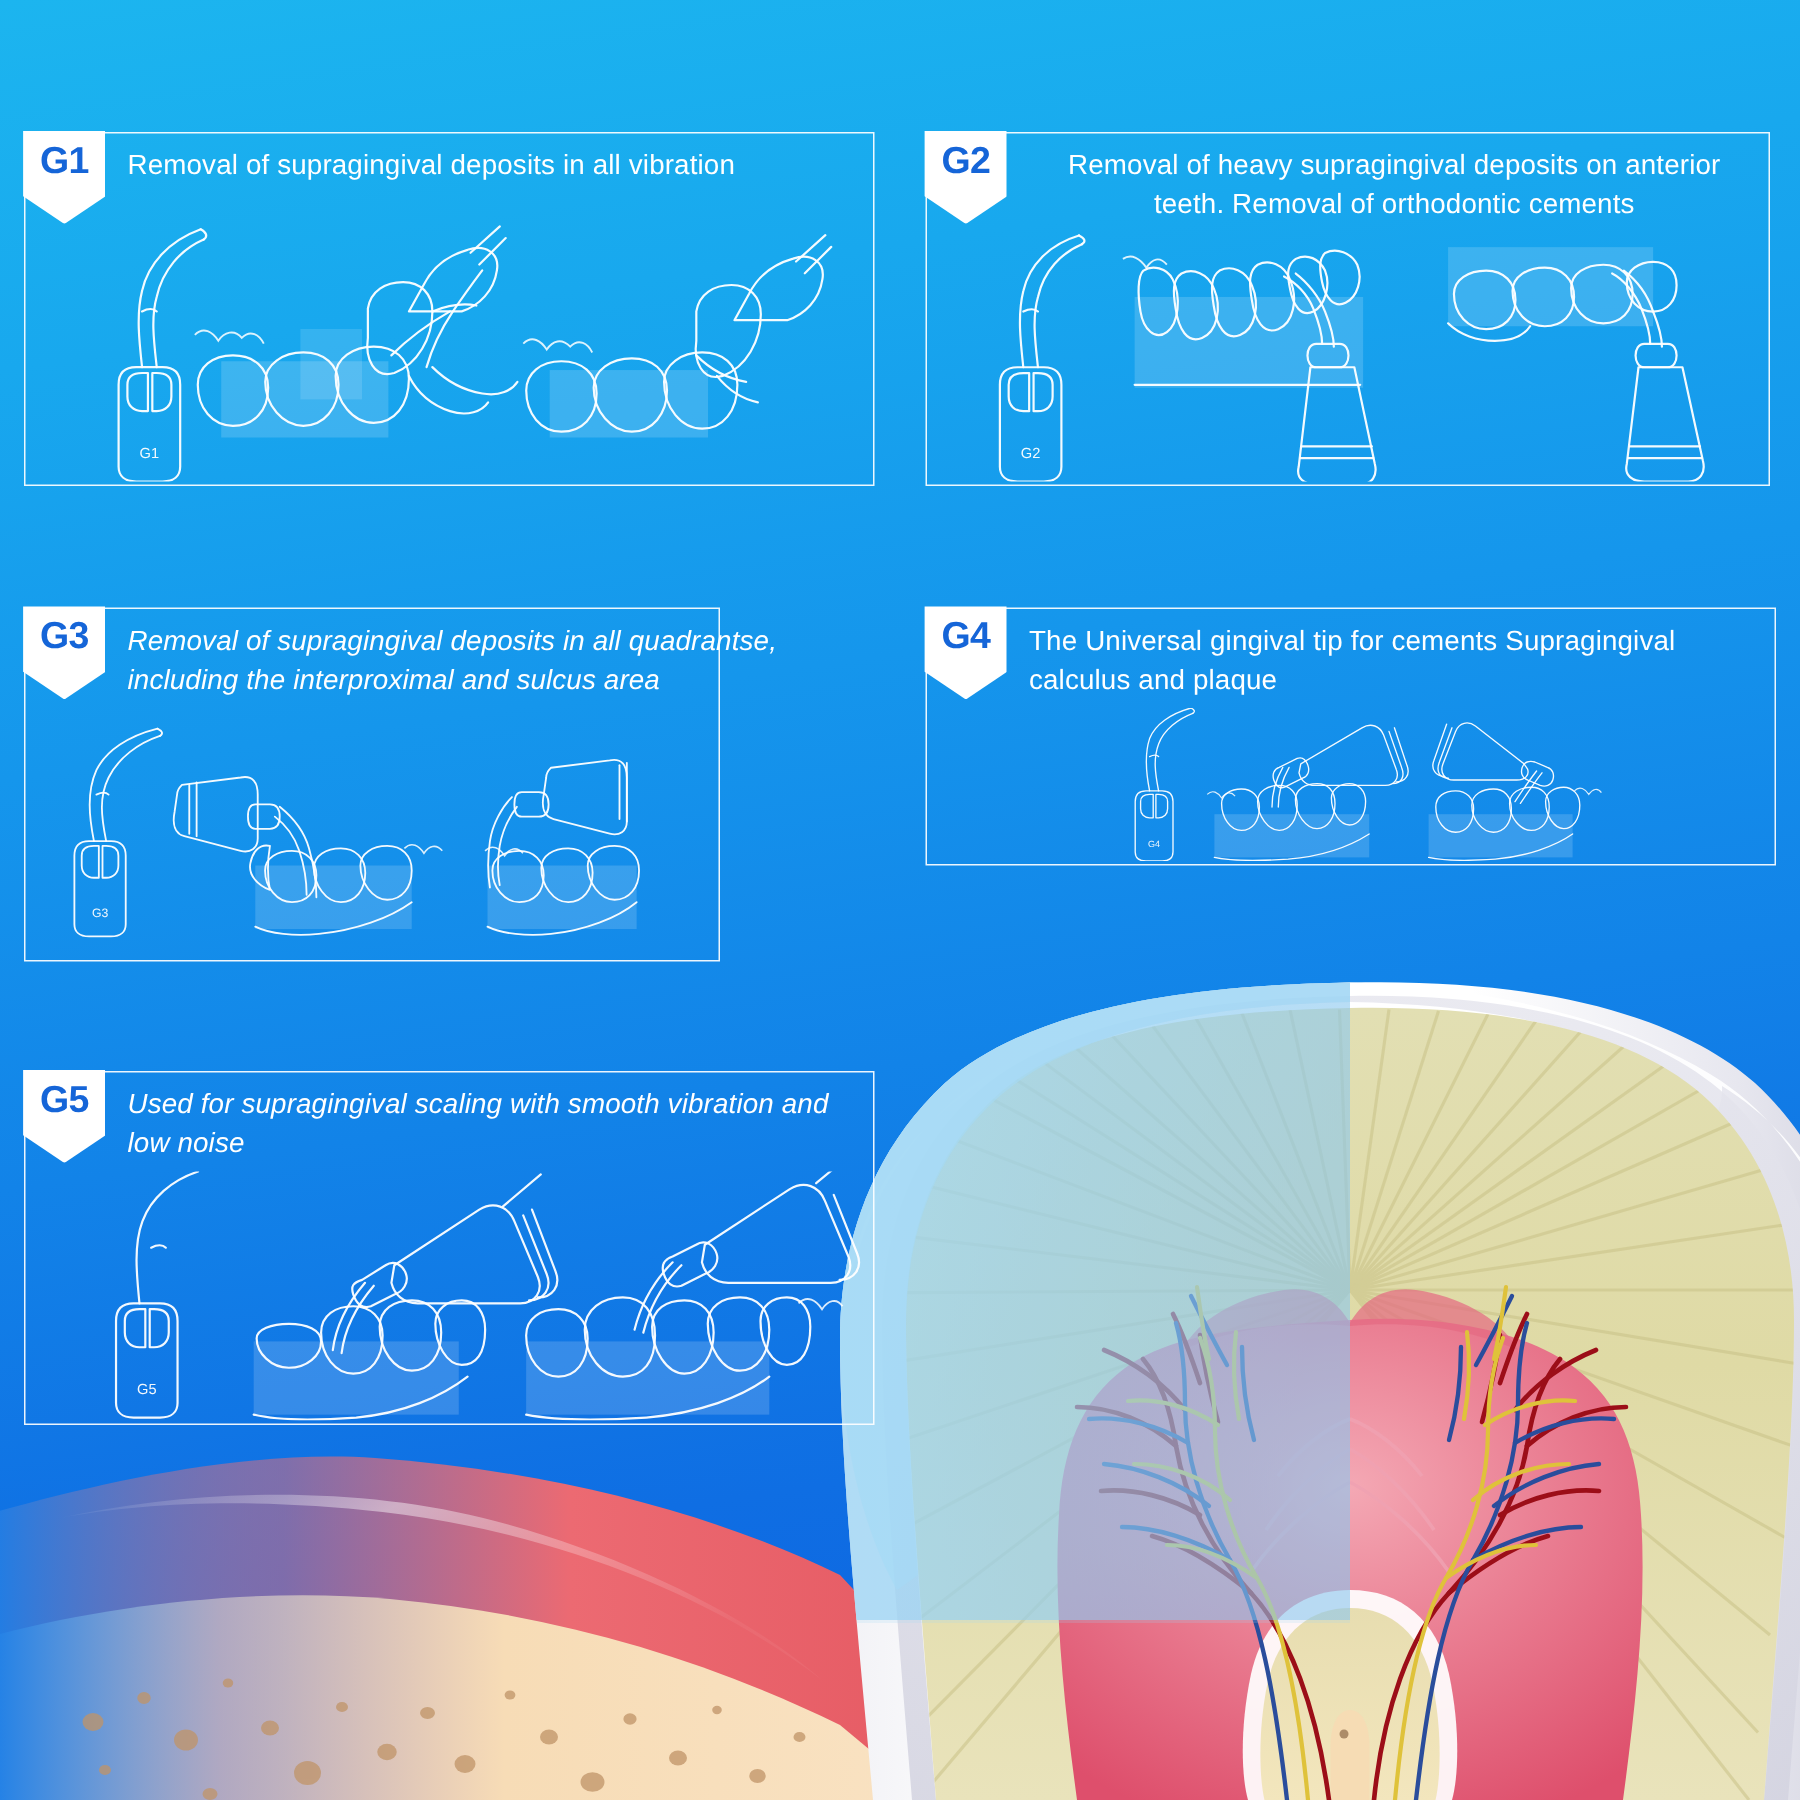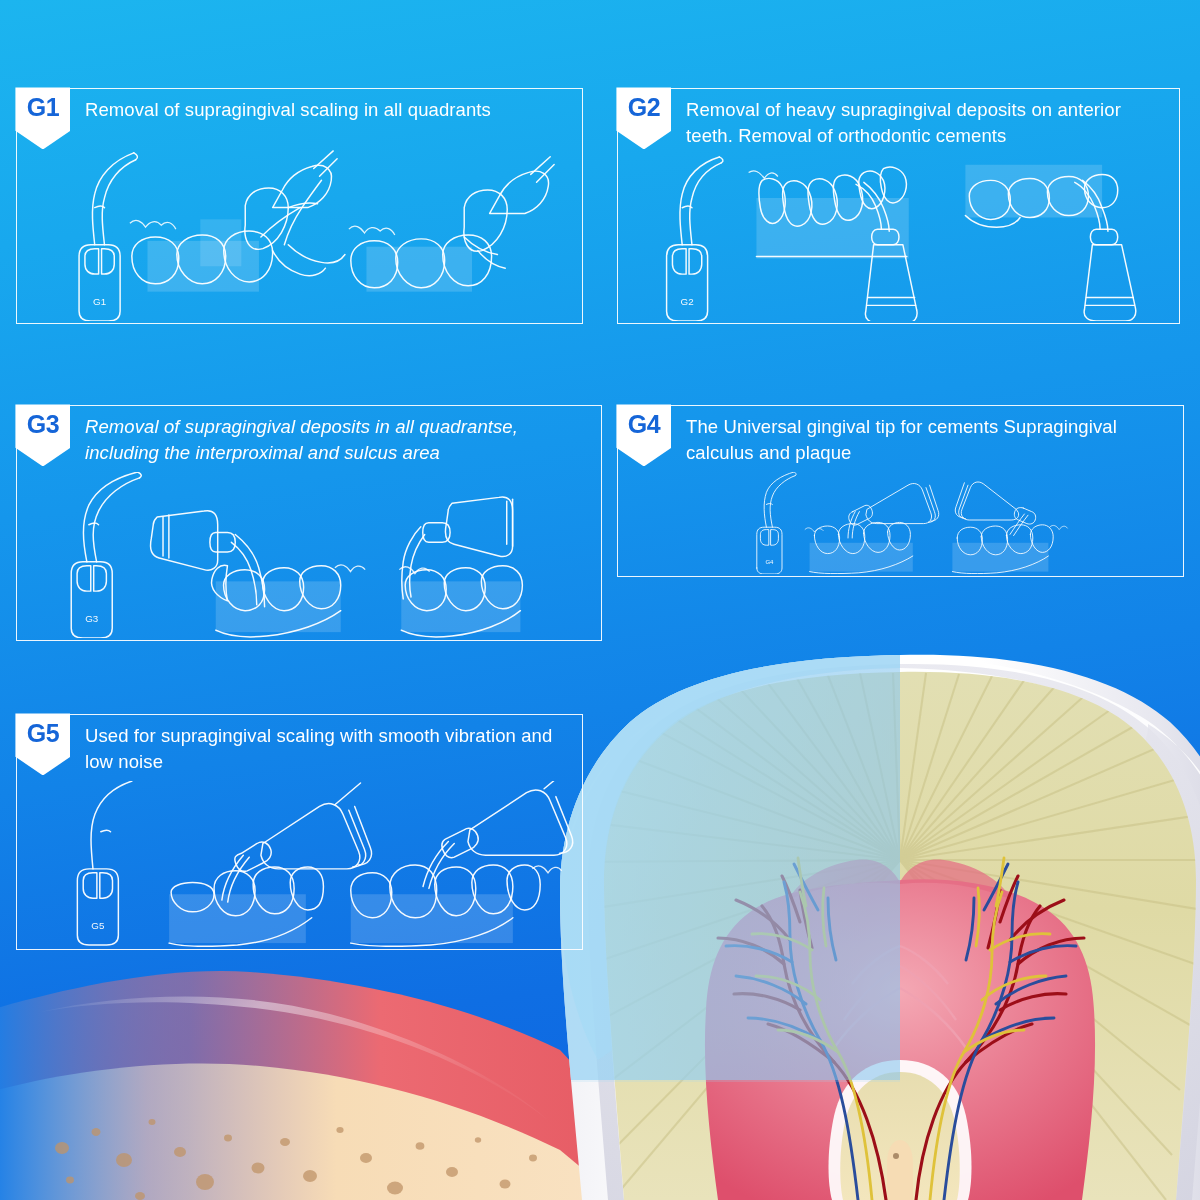--- a/index.html
+++ b/index.html
@@ -377,21 +377,21 @@
         <path d="M560 892 C 560 838 576 772 630 722 C 680 678 770 657 900 655 L 900 668
                  C 790 670 710 692 665 732 C 618 774 604 832 604 884
                  C 604 930 608 986 612 1050 L 598 1060 C 570 1010 560 944 560 892 Z" fill="#a6dcf7" opacity="0.62"></path>
         <rect x="556" y="646" width="344" height="436" fill="#9ed6f6" opacity="0.20" clip-path="url(#toothClip)"></rect>
       </g>
     </svg>
   </div>
 
   <div class="panel" style="left:16px; top:88px; width:567px; height:236px;">
     <div class="badge">G1</div>
-    <div class="desc" style="width:500px;">Removal of supragingival scaling in all quadrants</div>
+    <div class="desc" style="width:500px;">Removal of supragingival deposits in all vibration</div>
     <div class="art">
       <svg viewBox="0 0 567 178">
 
         <g>
           <path class="lineart" d="M58 168 L58 112 C58 104 62 100 70 100 L88 100 C96 100 100 104 100 112 L100 168 C100 174 96 178 88 178 L70 178 C62 178 58 174 58 168 Z"></path>
           <path class="lineart" d="M64 112 C64 106 68 104 74 104 L78 104 L78 130 L74 130 C68 130 64 126 64 120 Z"></path>
           <path class="lineart" d="M94 112 C94 106 90 104 84 104 L81 104 L81 130 L84 130 C90 130 94 126 94 120 Z"></path>
           <text class="tiplabel" x="79" y="162">G1</text>
           <path class="lineart" d="M74 100 C72 82 70 64 74 48 C78 30 92 14 114 6"></path>
           <path class="lineart" d="M84 100 C82 82 80 66 84 52 C88 34 100 20 116 13"></path>
@@ -429,21 +429,21 @@
           <path class="lineart" d="M526 36 L544 18"></path>
           <path class="lineart" d="M452 92 C462 102 474 108 486 110"></path>
           <path class="lineart" d="M466 106 C474 116 484 122 494 124"></path>
         </g>
       </svg>
     </div>
   </div>
 
   <div class="panel" style="left:617px; top:88px; width:563px; height:236px;">
     <div class="badge">G2</div>
-    <div class="desc" style="width:495px;">Removal of heavy supragingival deposits on anterior teeth. Removal of orthodontic cements</div>
+    <div class="desc" style="width:495px;text-align:center;">Removal of heavy supragingival deposits on anterior teeth. Removal of orthodontic cements</div>
     <div class="art" style="top:66px;">
       <svg viewBox="0 0 567 170">
         <g>
           <path class="lineart" d="M46 160 L46 104 C46 96 50 92 58 92 L76 92 C84 92 88 96 88 104 L88 160 C88 166 84 170 76 170 L58 170 C50 170 46 166 46 160 Z"></path>
           <path class="lineart" d="M52 104 C52 98 56 96 62 96 L66 96 L66 122 L62 122 C56 122 52 118 52 112 Z"></path>
           <path class="lineart" d="M82 104 C82 98 78 96 72 96 L69 96 L69 122 L72 122 C78 122 82 118 82 112 Z"></path>
           <text class="tiplabel" x="67" y="154">G2</text>
           <path class="lineart" d="M62 92 C60 74 58 56 62 40 C66 22 80 8 100 2"></path>
           <path class="lineart" d="M72 92 C70 74 68 58 72 44 C76 26 88 14 102 8"></path>
           <path class="lineart" d="M100 2 C104 4 105 6 102 8"></path>
@@ -480,21 +480,21 @@
           <path class="lineart" d="M472 26 C480 32 488 42 492 54 C496 64 498 72 498 78"></path>
           <path class="lineart" d="M486 76 L502 76 C506 76 508 80 508 84 C508 88 506 92 502 92 L486 92 C482 92 480 88 480 84 C480 80 482 76 486 76 Z"></path>
           <path class="lineart" d="M482 92 L474 158 C472 166 478 170 486 170 L516 170 C524 170 528 164 526 156 L512 92 Z"></path>
           <path class="lineart" d="M476 146 L524 146"></path>
           <path class="lineart" d="M475 154 L525 154"></path>
         </g>
       </svg>
     </div>
   </div>
 
-  <div class="panel" style="left:16px; top:405px; width:586px; height:236px;">
+  <div class="panel" style="left:16px; top:405px; width:464px; height:236px;">
     <div class="badge">G3</div>
     <div class="desc" style="width:495px;font-style:italic;">Removal of supragingival deposits in all quadrantse, including the interproximal and sulcus area</div>
     <div class="art" style="top:66px;">
       <svg viewBox="0 0 567 170">
         <g>
           <path class="lineart" d="M40 160 L40 104 C40 96 44 92 52 92 L70 92 C78 92 82 96 82 104 L82 160 C82 166 78 170 70 170 L52 170 C44 170 40 166 40 160 Z"></path>
           <path class="lineart" d="M46 104 C46 98 50 96 56 96 L60 96 L60 122 L56 122 C50 122 46 118 46 112 Z"></path>
           <path class="lineart" d="M76 104 C76 98 72 96 66 96 L63 96 L63 122 L66 122 C72 122 76 118 76 112 Z"></path>
           <text class="tiplabel" x="61" y="154">G3</text>
           <path class="lineart" d="M56 92 C52 72 50 52 58 34 C66 18 84 6 108 0"></path>
@@ -583,21 +583,21 @@
           <path class="lineart" d="M476 62 L422 20 C414 14 404 16 400 26 L386 62 C382 72 388 80 398 80 L468 80 C478 80 482 74 480 68 Z"></path>
           <path class="lineart" d="M396 22 L382 60 C378 70 382 78 392 78"></path>
           <path class="lineart" d="M390 18 L376 58 C372 68 378 76 388 76"></path>
         </g>
       </svg>
     </div>
   </div>
 
   <div class="panel" style="left:16px; top:714px; width:567px; height:236px;">
     <div class="badge">G5</div>
-    <div class="desc" style="width:495px;">Used for supragingival scaling with smooth vibration and low noise</div>
+    <div class="desc" style="width:495px;font-style:italic;">Used for supragingival scaling with smooth vibration and low noise</div>
     <div class="art" style="top:66px;">
       <svg viewBox="0 0 567 170">
         <g>
           <path class="lineart" d="M56 158 L56 102 C56 94 60 90 68 90 L86 90 C94 90 98 94 98 102 L98 158 C98 164 94 168 86 168 L68 168 C60 168 56 164 56 158 Z"></path>
           <path class="lineart" d="M62 102 C62 96 66 94 72 94 L76 94 L76 120 L72 120 C66 120 62 116 62 110 Z"></path>
           <path class="lineart" d="M92 102 C92 96 88 94 82 94 L79 94 L79 120 L82 120 C88 120 92 116 92 110 Z"></path>
           <text class="tiplabel" x="77" y="152">G5</text>
           <path class="lineart" d="M72 90 C70 70 68 50 74 34 C80 18 94 6 112 0"></path>
           <path class="lineart" d="M80 52 C84 50 88 50 90 52"></path>
         </g>

